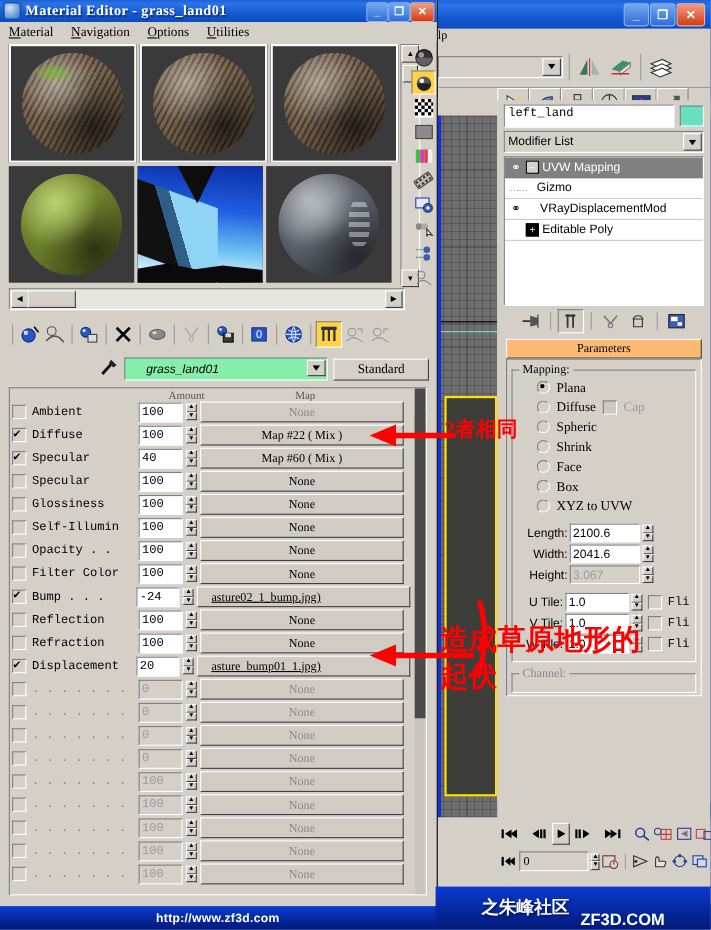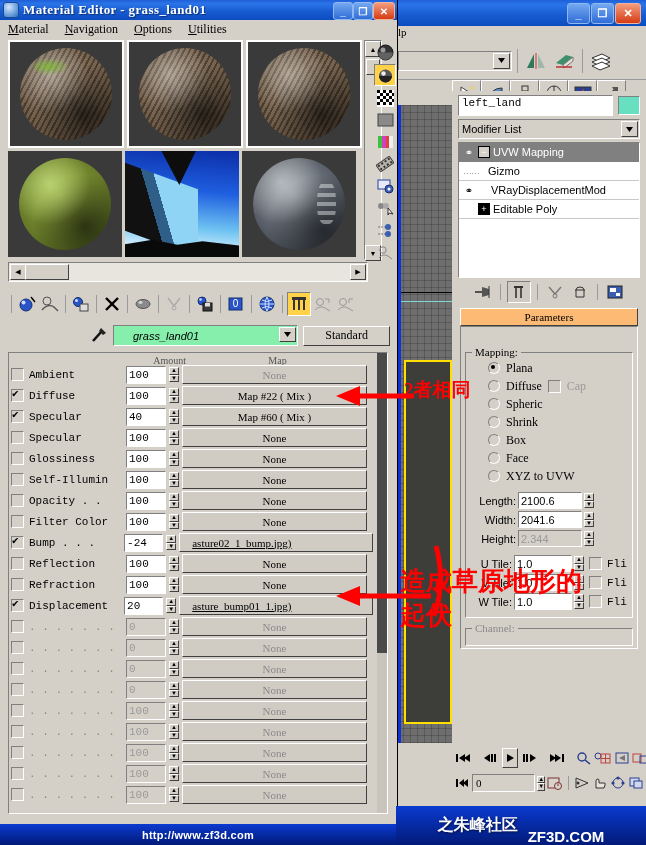--- a/index.html
+++ b/index.html
@@ -70,21 +70,21 @@
 
   #stacktools{display:flex;align-items:center;justify-content:center;gap:3px;height:28px;}
   .stbtn{width:22px;height:20px;display:flex;align-items:center;justify-content:center;}
   .stbtn.on{border:1px solid;border-color:#808080 #fff #fff #808080;background:#cfcbc3;}
 
   .rollout{margin:2px 8px 0 8px;}
   .rolloutbar{height:16px;background:#fdba74;border:1px solid;border-color:#fff #404040 #404040 #fff;
               display:flex;align-items:center;justify-content:center;font-family:"Liberation Serif",serif;
               font-size:11px;}
   .rollbody{border:1px solid;border-color:#808080 #fff #fff #808080;background:#d4d0c8;padding:4px 4px 2px 4px;}
-  .group{border:1px solid;border-color:#808080 #fff #fff #808080;margin-top:21px;padding:6px 4px 6px 4px;position:relative;}
+  .group{border:1px solid;border-color:#808080 #fff #fff #808080;margin-top:5px;padding:6px 4px 6px 4px;position:relative;}
   .grouptitle{position:absolute;top:-7px;left:6px;background:#d4d0c8;padding:0 3px;font-size:11px;
               font-family:"Liberation Serif",serif;}
   .radiorow{display:flex;align-items:center;gap:6px;height:18px;padding-left:18px;
             font-family:"Liberation Serif",serif;font-size:12px;}
   .radio{width:10px;height:10px;border-radius:50%;background:#d4d0c8;
          border:1px solid;border-color:#808080 #fff #fff #808080;display:inline-block;position:relative;}
   .radio.on::after{content:"";position:absolute;left:2px;top:2px;width:4px;height:4px;border-radius:50%;background:#000;}
   .cbx{width:11px;height:11px;background:#d4d0c8;border:1px solid;
        border-color:#808080 #fff #fff #808080;display:inline-block;position:relative;}
   .cbx.on::after{content:"\2714";position:absolute;left:0px;top:-3px;font-size:11px;color:#000;}
@@ -438,25 +438,25 @@
           <div class="radiorow">
             <span class="radio"></span>
             <span>Spheric</span>
           </div>
           <div class="radiorow">
             <span class="radio"></span>
             <span>Shrink</span>
           </div>
           <div class="radiorow">
             <span class="radio"></span>
-            <span>Box</span>
+            <span>Face</span>
           </div>
           <div class="radiorow">
             <span class="radio"></span>
-            <span>Face</span>
+            <span>Box</span>
           </div>
           <div class="radiorow">
             <span class="radio"></span>
             <span>XYZ to UVW</span>
           </div>
 
           <div style="height:6px"></div>
 
           <div class="sprow">
             <span class="splabel" style="width:46px">Length:</span>
@@ -469,21 +469,21 @@
           <div class="sprow">
             <span class="splabel" style="width:46px">Width:</span>
             <span class="spfield" style="width:58px">2041.6</span>
             <span class="spin">
                 <div>▲</div>
                 <div>▼</div>
               </span>
           </div>
           <div class="sprow">
             <span class="splabel" style="width:46px">Height:</span>
-            <span class="spfield dim" style="width:58px">2.344</span>
+            <span class="spfield dim" style="width:58px">3.067</span>
             <span class="spin">
                 <div>▲</div>
                 <div>▼</div>
               </span>
           </div>
 
           <div style="height:6px"></div>
 
           <div class="sprow">
             <span class="splabel" style="width:42px">U Tile:</span>

